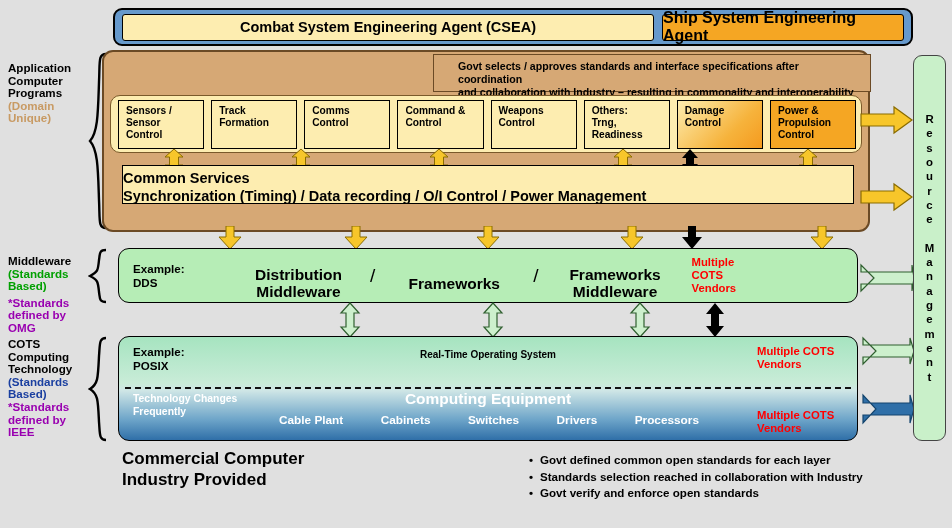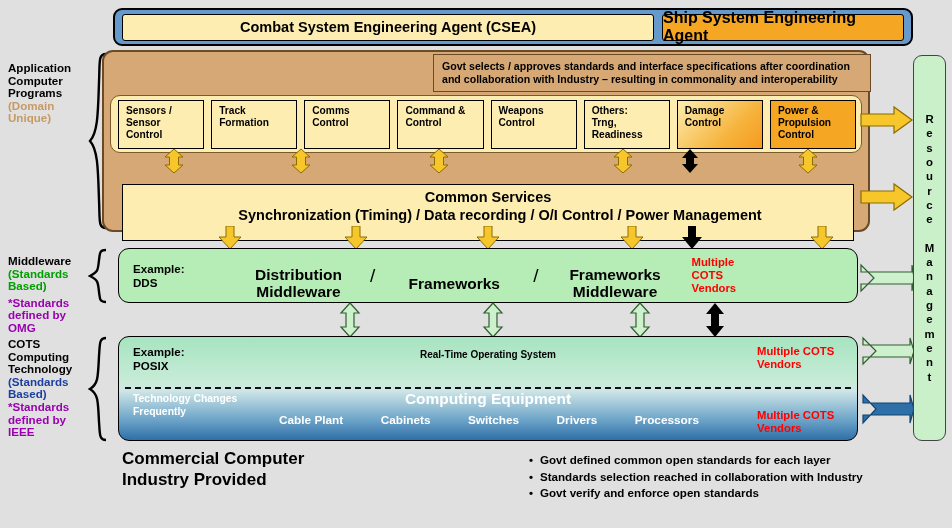--- a/index.html
+++ b/index.html
@@ -45,42 +45,42 @@
 
   
   #app-panel{
     left:102px;top:50px;width:768px;height:182px;
     background:#d6a875;border:2px solid #6b4a25;border-radius:11px;box-sizing:border-box;
   }
   #govt-note{
     left:433px;top:54px;width:438px;height:38px;
     background:#d6a875;border:1px solid #6b4a25;box-sizing:border-box;
     font-size:10.6px;font-weight:bold;line-height:13px;color:#000;
-    padding:5px 8px 0 8px;
+    padding:5px 8px 0 24px;
   }
   #app-inner{
     left:110px;top:95px;width:752px;height:58px;
     background:#fdedb0;border:1px solid #7a5a2a;border-radius:10px;box-sizing:border-box;
   }
   .app-boxes{left:118px;top:100px;width:738px;height:49px;display:flex;gap:7px;border-radius:20px;}
   .app-box{
     flex:1;border:1px solid #000;background:#fdedb0;box-sizing:border-box;
     font-size:10.2px;font-weight:bold;line-height:12px;color:#000;padding:4px 0 0 7px;
   }
   .app-box.grad{background:linear-gradient(135deg,#fdedb0 0%,#f6b33c 65%,#f59a1e 100%);}
   .app-box.orange{background:#f5a623;}
 
   
   #common-services{
-    left:122px;top:184px;width:732px;height:57px;
+    left:122px;top:165px;width:732px;height:39px;
     background:#fdedb0;border:1px solid #000;box-sizing:border-box;
-    text-align:center;color:#000;
+    text-align:left;color:#000;
   }
   #cs-title{font-size:14.5px;font-weight:bold;line-height:18px;padding-top:3px;}
-  #cs-sub{font-size:14.5px;font-weight:bold;line-height:19px;padding-left:24px;}
+  #cs-sub{font-size:14.5px;font-weight:bold;line-height:19px;}
 
   
   #mw-panel{
     left:118px;top:248px;width:740px;height:55px;
     background:#b6edb6;border:1.5px solid #000;border-radius:11px;box-sizing:border-box;
     display:flex;align-items:center;
   }
   #mw-example{width:112px;padding-left:14px;font-size:11.6px;font-weight:bold;line-height:13.5px;color:#000;box-sizing:border-box;}
   .mw-item{font-size:15.5px;font-weight:bold;line-height:17px;color:#000;text-align:center;margin-top:15px;}
   .mw-slash{font-size:19px;color:#000;padding:0 4px;font-weight:400;}

